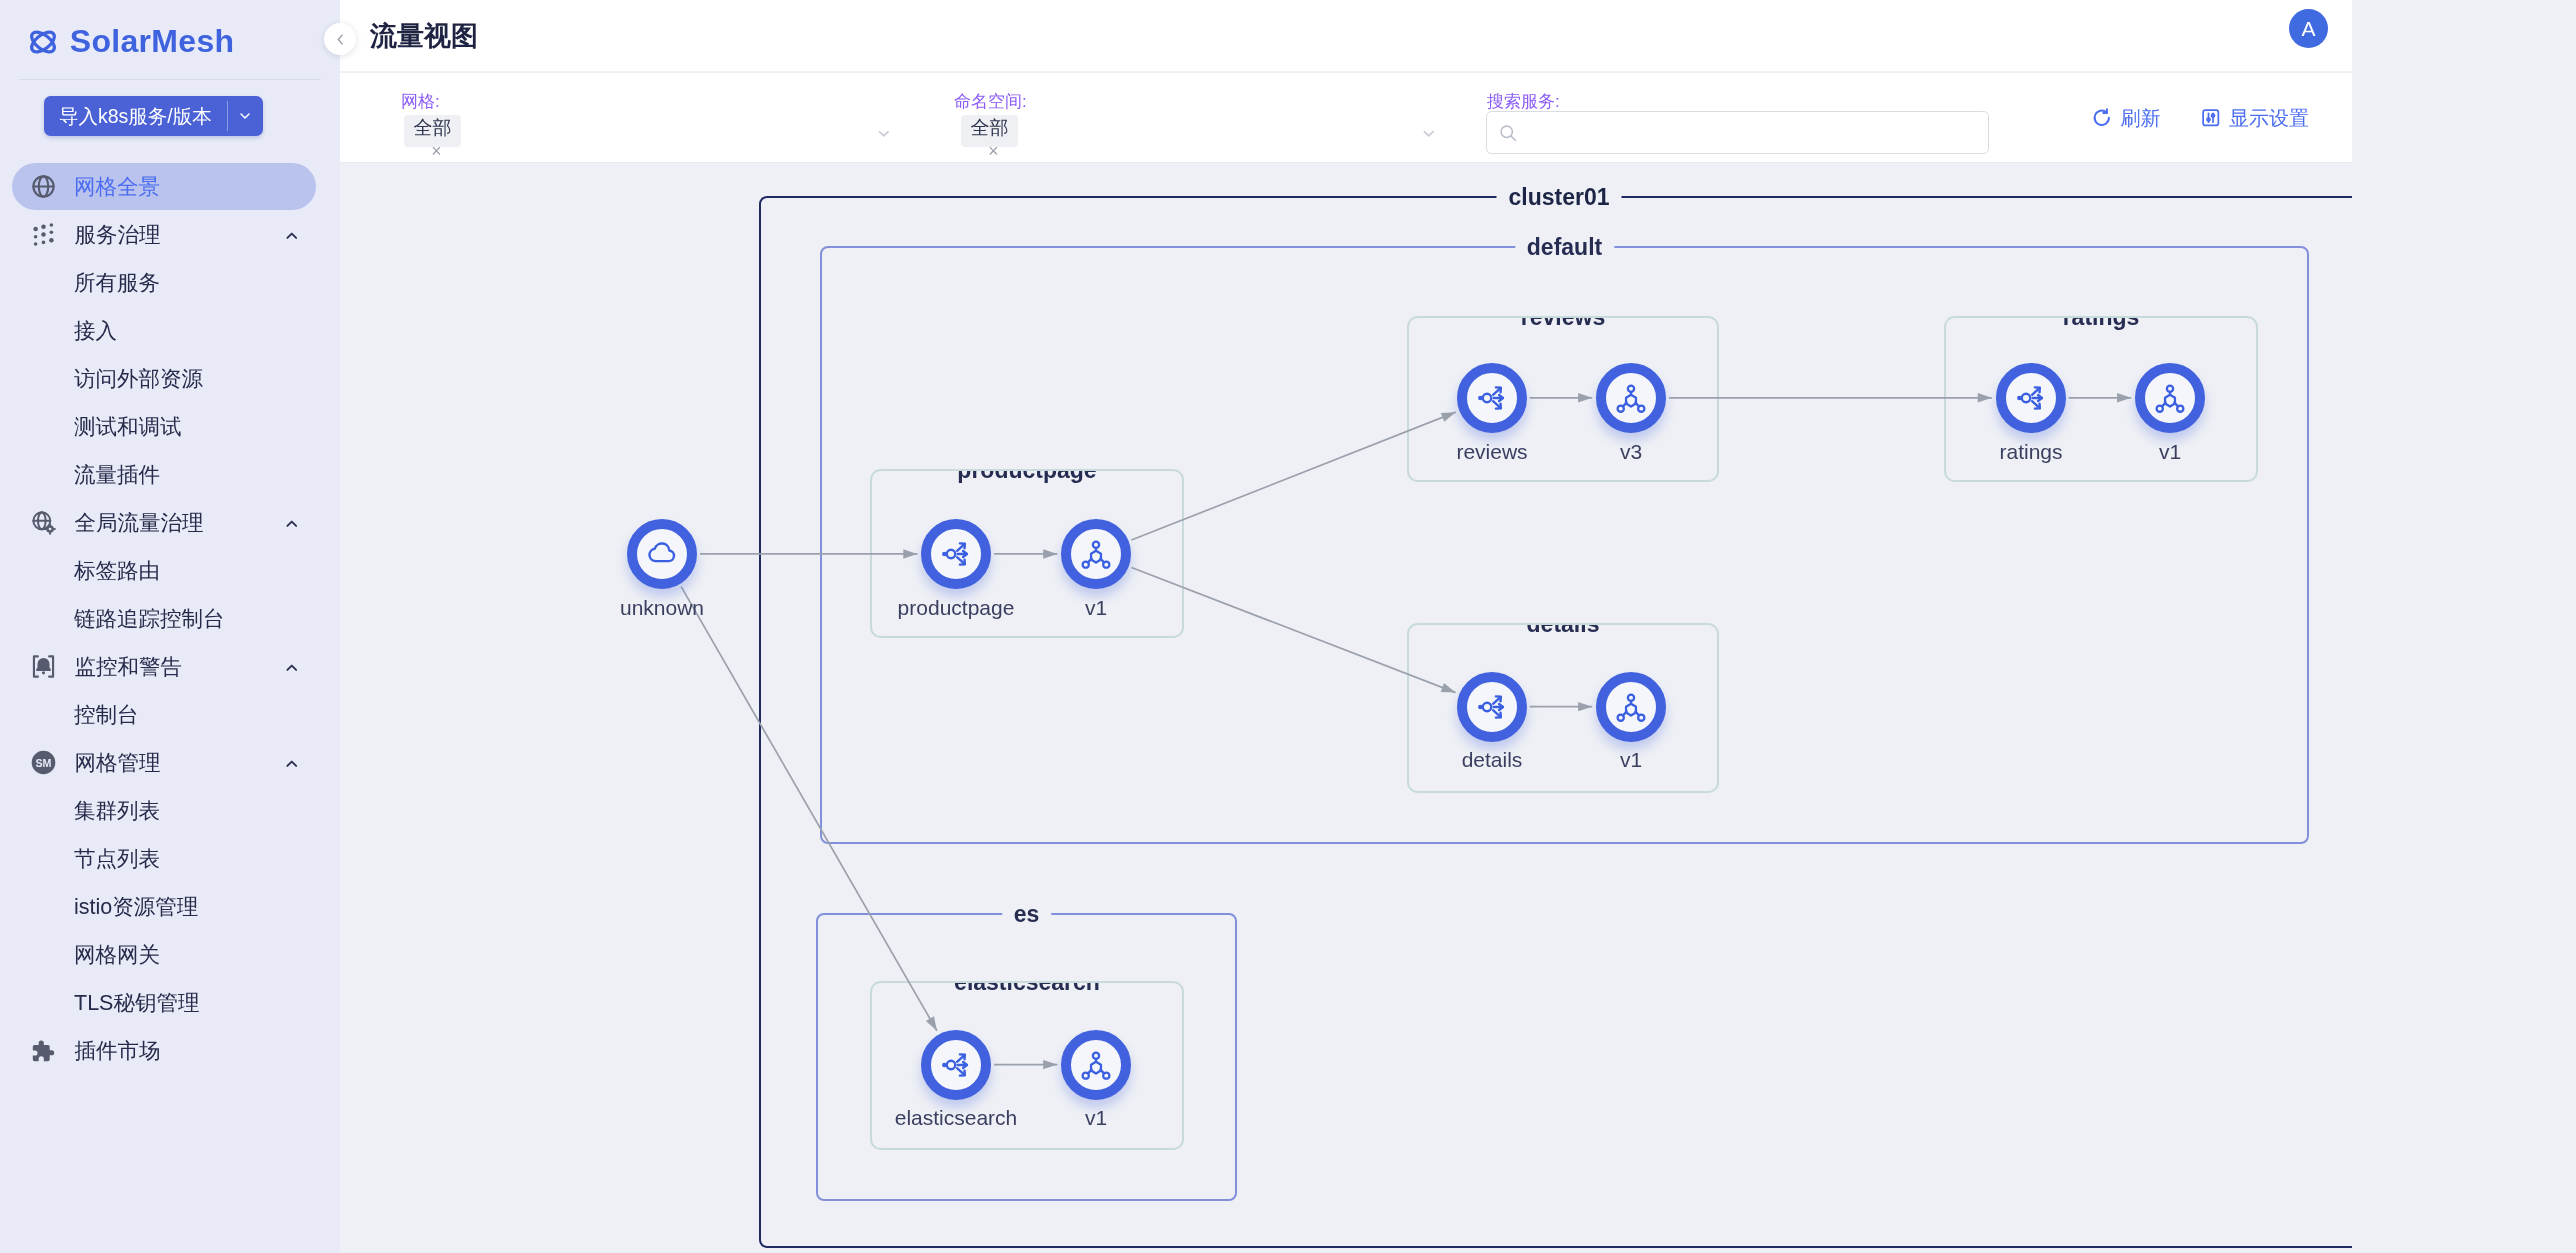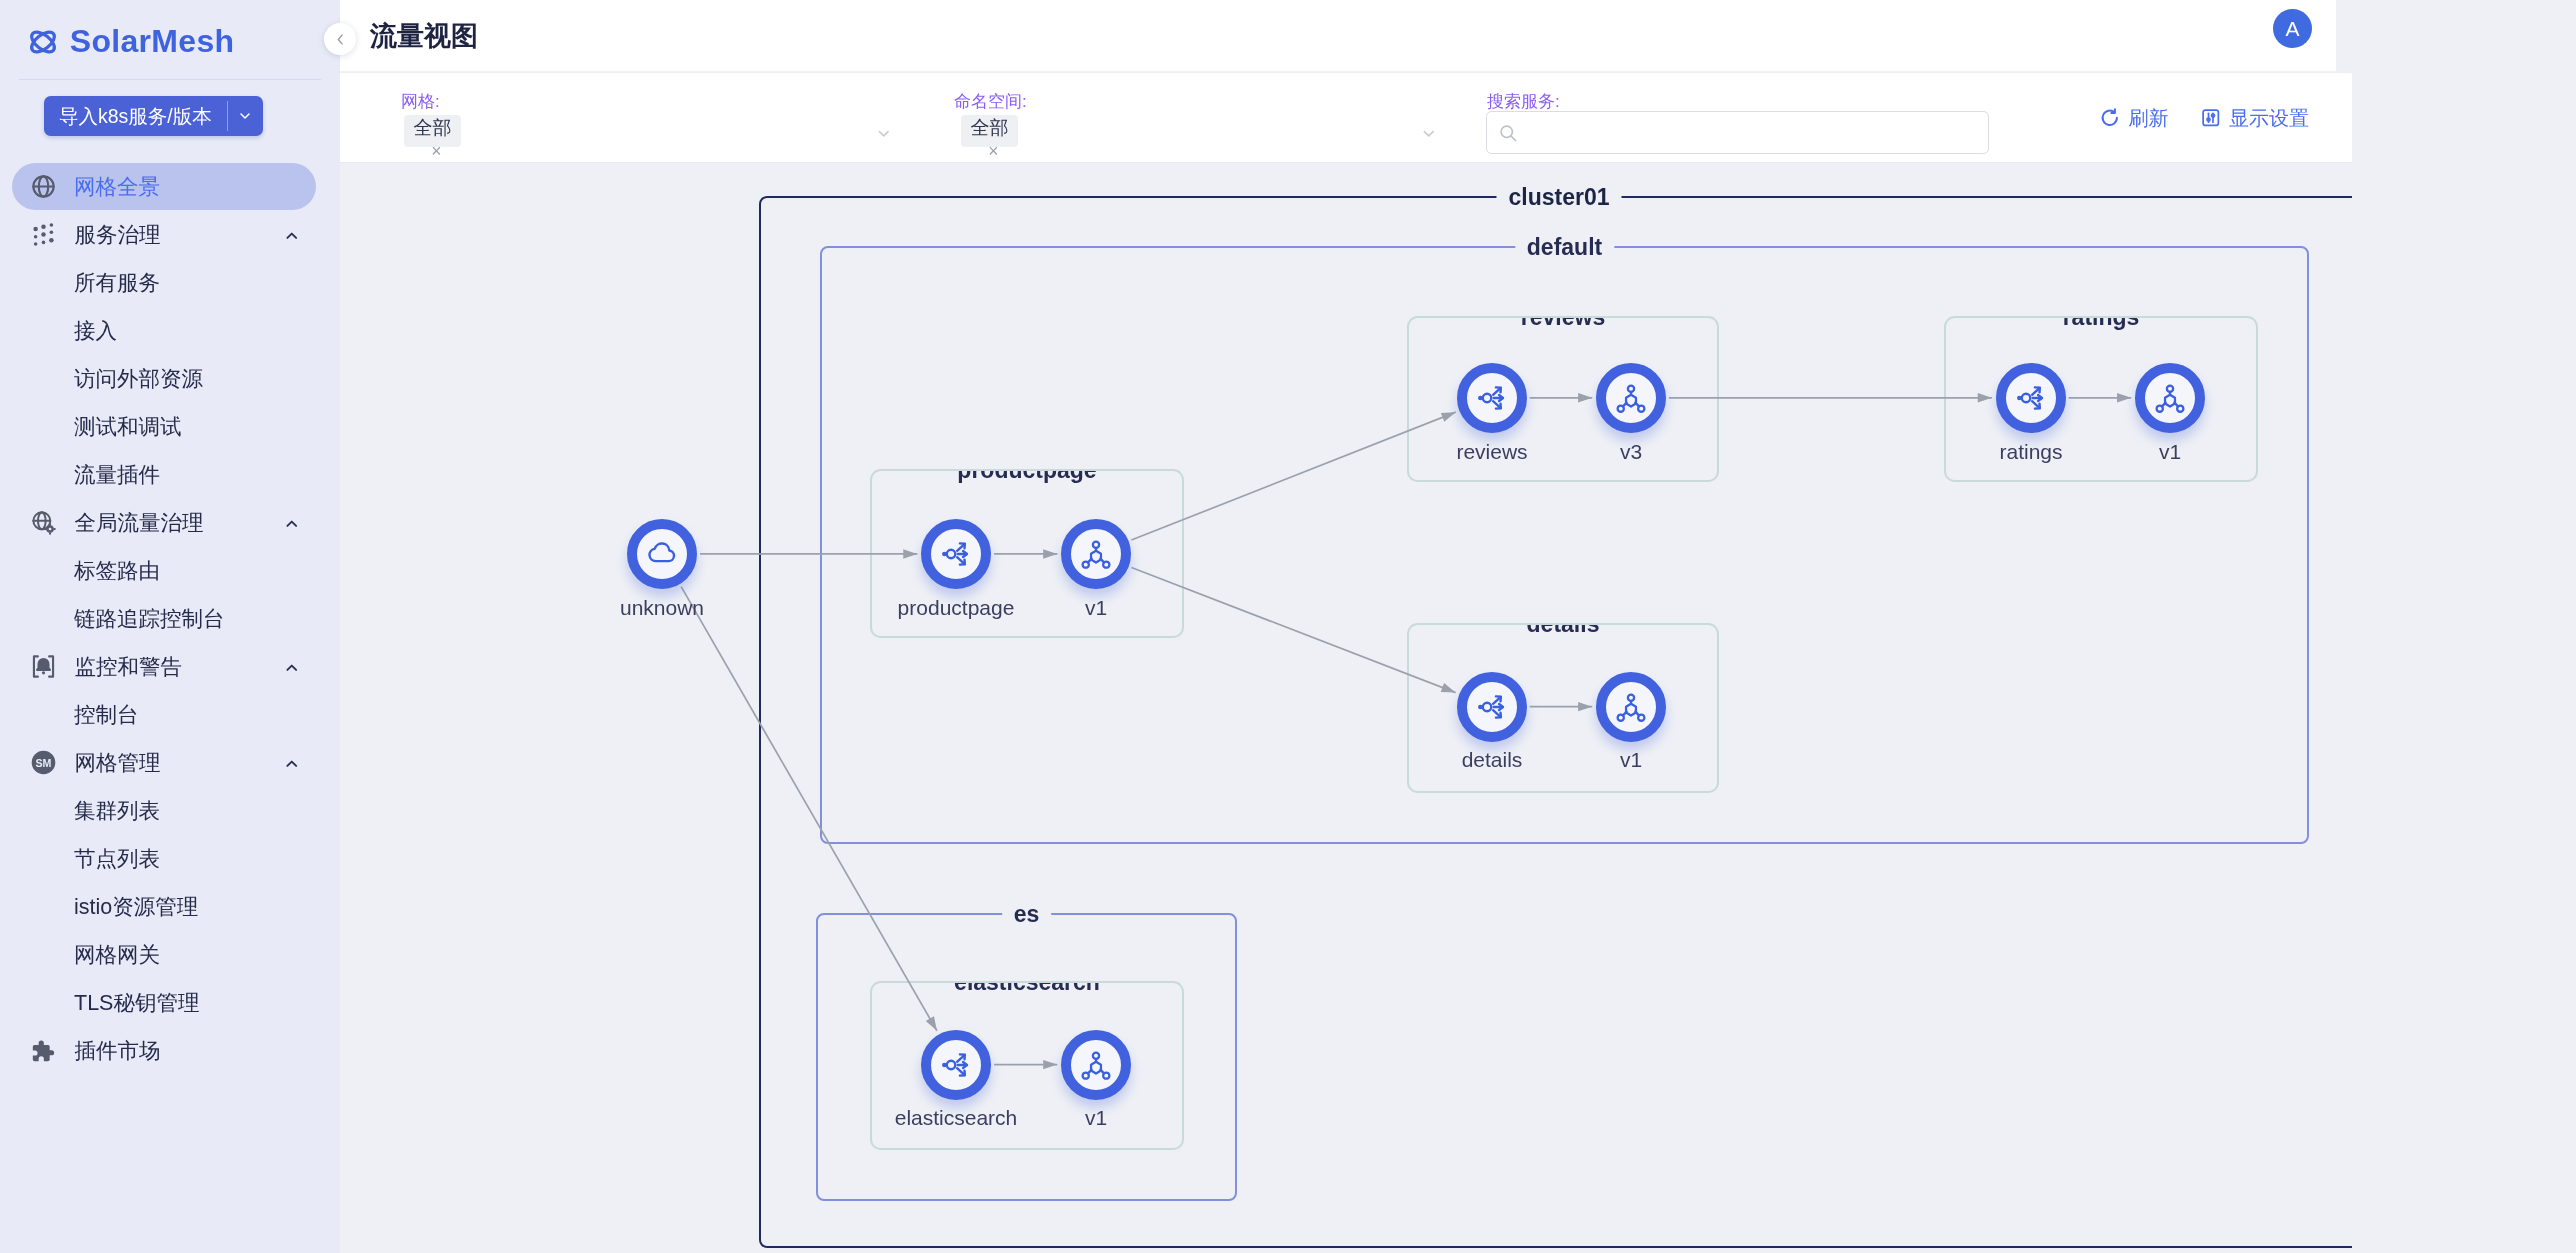--- a/index.html
+++ b/index.html
@@ -25,21 +25,21 @@
   .mrow{height:48px;display:flex;align-items:center;padding-left:30px;padding-right:28px;
         font-size:21.5px;color:#262b4b;cursor:pointer;}
   .mrow .ic{width:27px;height:27px;margin-right:17.5px;flex:none;color:#565b6e;}
   .mrow.sub{padding-left:74px;}
   .mrow .lbl{white-space:nowrap;}
   .mrow .caret{margin-left:auto;width:17.5px;height:17.5px;color:#2a2f52;}
   .mrow.active{background:#b9c3ed;border-radius:24px;margin:0 12px;padding-left:17.5px;height:47px;}
   .mrow.active .lbl{color:#4a6cf0;}
 
   
-  .header{position:absolute;left:340px;right:16px;top:0;height:72px;background:#fff;
+  .header{position:absolute;left:340px;right:0;top:0;height:72px;background:#fff;
           border-bottom:0.7px solid #f0f1f4;z-index:1;}
   .page-title{position:absolute;left:30px;top:0;height:72px;display:flex;align-items:center;
           font-size:27px;font-weight:bold;color:#1e2342;}
   .avatar{position:absolute;right:24px;top:9.4px;width:39px;height:39px;border-radius:50%;
           background:#3f6ae0;color:#fff;display:flex;align-items:center;justify-content:center;
           font-size:21px;cursor:pointer;}
   .collapse-btn{position:absolute;left:324px;top:23px;width:32px;height:32px;border-radius:50%;
           background:#fff;box-shadow:0 1.3px 6.7px rgba(30,40,90,.15);z-index:3;display:flex;
           align-items:center;justify-content:center;color:#9aa0ab;cursor:pointer;}
   .collapse-btn .ic{width:15px;height:15px;}
@@ -50,21 +50,21 @@
   .flabel{position:absolute;top:17px;font-size:17px;color:#8b5cf6;white-space:nowrap;}
   .chip{position:absolute;top:42px;height:32px;background:#eef0f3;border-radius:4px;
         display:flex;align-items:center;padding:0 9.4px;font-size:19px;color:#2f3450;cursor:pointer;flex-direction:column;}
   .chip .x{margin-left:8px;color:#9aa0ab;font-size:17.5px;}
   .sel-caret{position:absolute;top:52px;width:17.5px;height:17.5px;color:#c9ccd4;cursor:pointer;}
   .search-box{position:absolute;left:1146px;top:38px;width:503px;height:43px;background:#fff;
         border:1.3px solid #d9dce3;border-radius:5.4px;display:flex;align-items:center;padding:0 10.8px;}
   .search-box .ic{width:20px;height:20px;color:#b9bec8;flex:none;}
   .search-box input{border:none;outline:none;flex:1;margin-left:8px;font-size:19px;
         font-family:inherit;color:#2f3450;background:transparent;}
-  .fb-actions{position:absolute;right:43px;top:0;height:90px;display:flex;align-items:center;gap:31px;}
+  .fb-actions{position:absolute;right:43px;top:0;height:90px;display:flex;align-items:center;gap:39px;}
   .fb-action{display:flex;align-items:center;gap:8px;color:#4a6cf0;font-size:20px;cursor:pointer;}
   .fb-action .ic{width:21.5px;height:21.5px;}
 
   
   .canvas{position:absolute;left:340px;top:163px;width:2236px;height:1090px;background:#eef0f5;overflow:hidden;}
   .gbox{position:absolute;border-radius:8px;}
   .gbox.cluster{border:2px solid #202a60;}
   .gbox.namespace{border:2px solid #8290dc;}
   .gbox.app{border:2px solid #c9dada;border-radius:10.8px;}
   .gbox-label{position:absolute;top:0;left:50%;transform:translate(-50%,-52%);background:#eef0f5;

